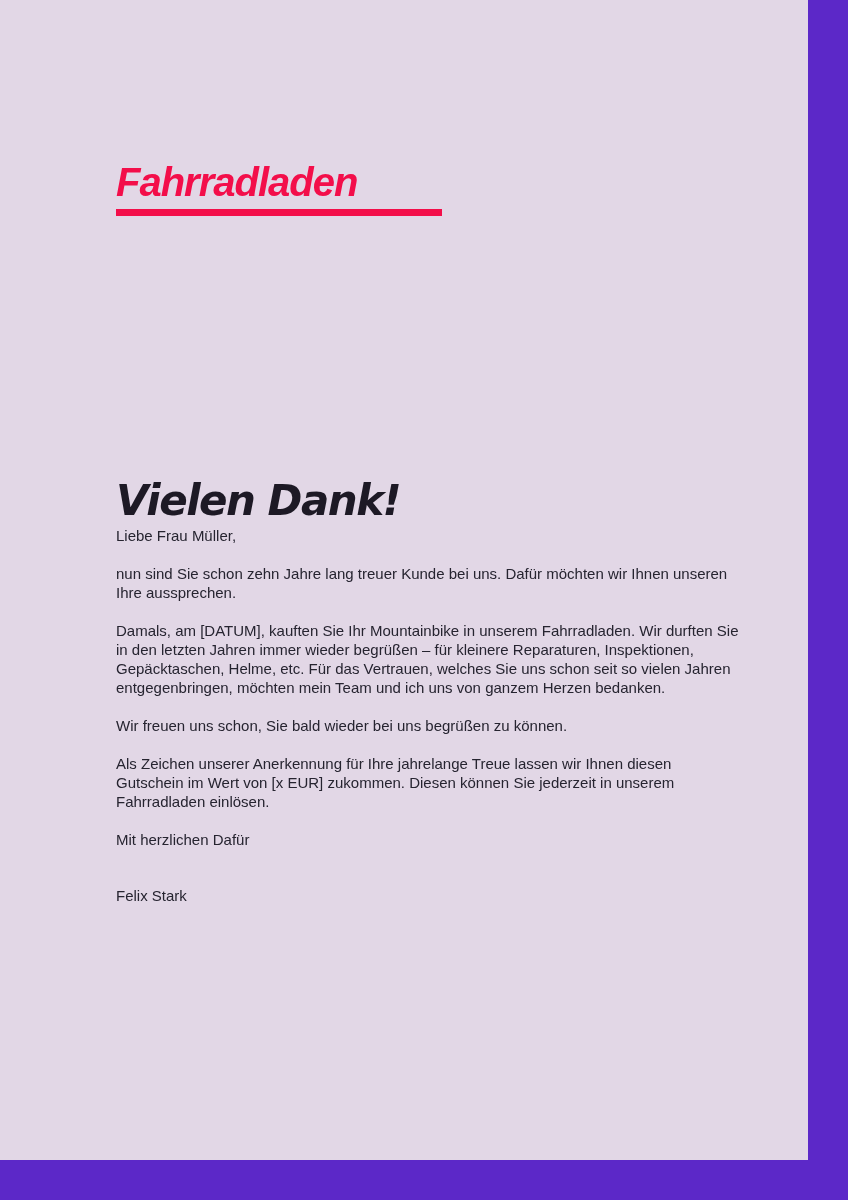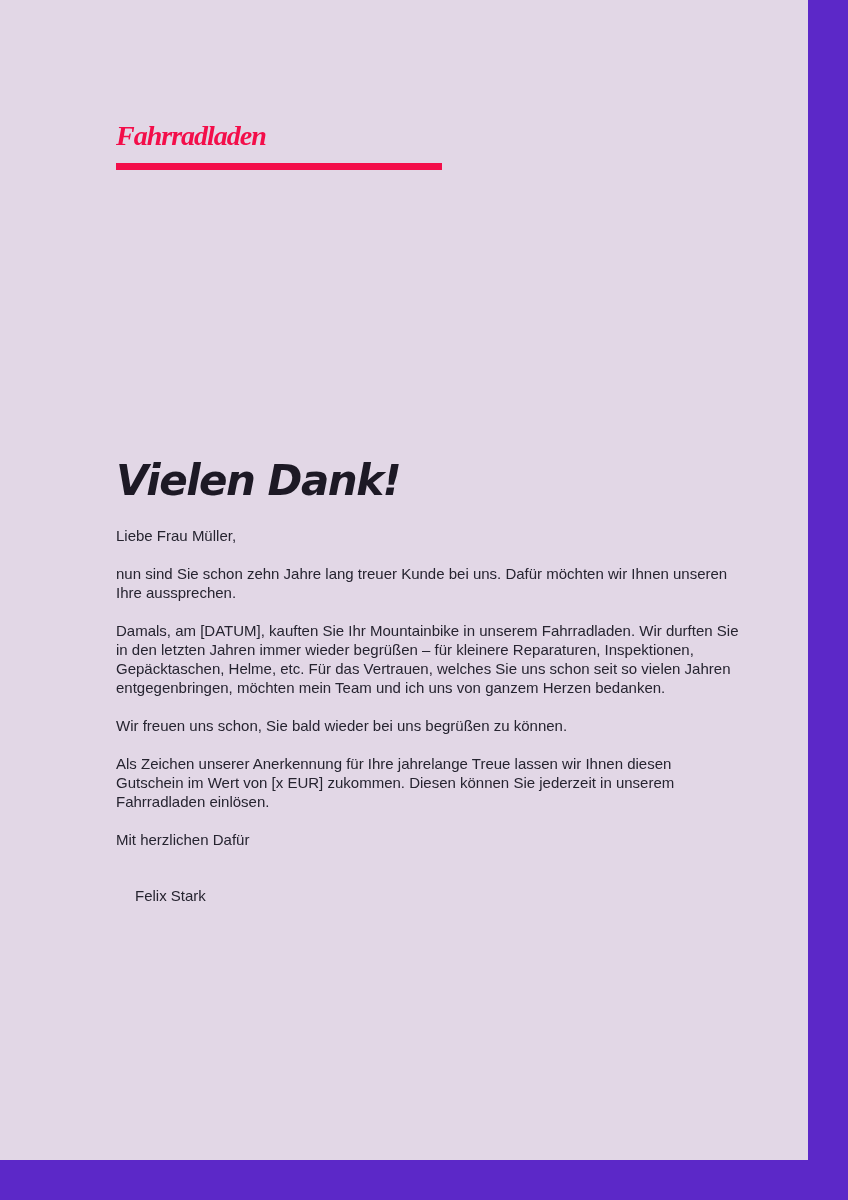--- a/index.html
+++ b/index.html
@@ -33,37 +33,38 @@
     position:absolute;
     left:0;bottom:0;
     width:848px;height:40px;
     background:var(--purple);
   }
   .logo-block{
     position:absolute;
     left:116px;top:114px;
   }
   .logo-text{
-    font-family:Liberation Serif, serif;
+    font-family:Liberation Sans, sans-serif;
     font-weight:bold;
     font-style:italic;
-    font-size:28px;
+    font-size:40px;
     line-height:44px;
     letter-spacing:-1px;
     color:var(--red);
+    margin-top:46px;
   }
   .logo-underline{
     width:326px;
     height:7px;
     margin-top:5px;
     background:var(--red);
   }
   .heading{
     position:absolute;
-    left:116px;top:456px;
+    left:116px;top:476px;
     font-family:"DejaVu Sans",sans-serif;
     font-weight:bold;
     font-style:italic;
     font-size:42px;
     line-height:50px;
     letter-spacing:-1.5px;
     color:var(--ink-heading);
   }
   .letter-body{
     position:absolute;
@@ -71,21 +72,20 @@
     width:625px;
     font-size:15px;
     line-height:19px;
     color:var(--ink);
   }
   .letter-body p{
     margin-bottom:19px;
   }
   .signature{
     margin-top:37px;
-    margin-left:19px;
   }
   .footer{
     position:absolute;
     left:116px;top:1082px;
     width:625px;
     font-family:"Liberation Sans",sans-serif;
     font-weight:bold;
     font-style:italic;
     font-size:13.5px;
     line-height:18px;

